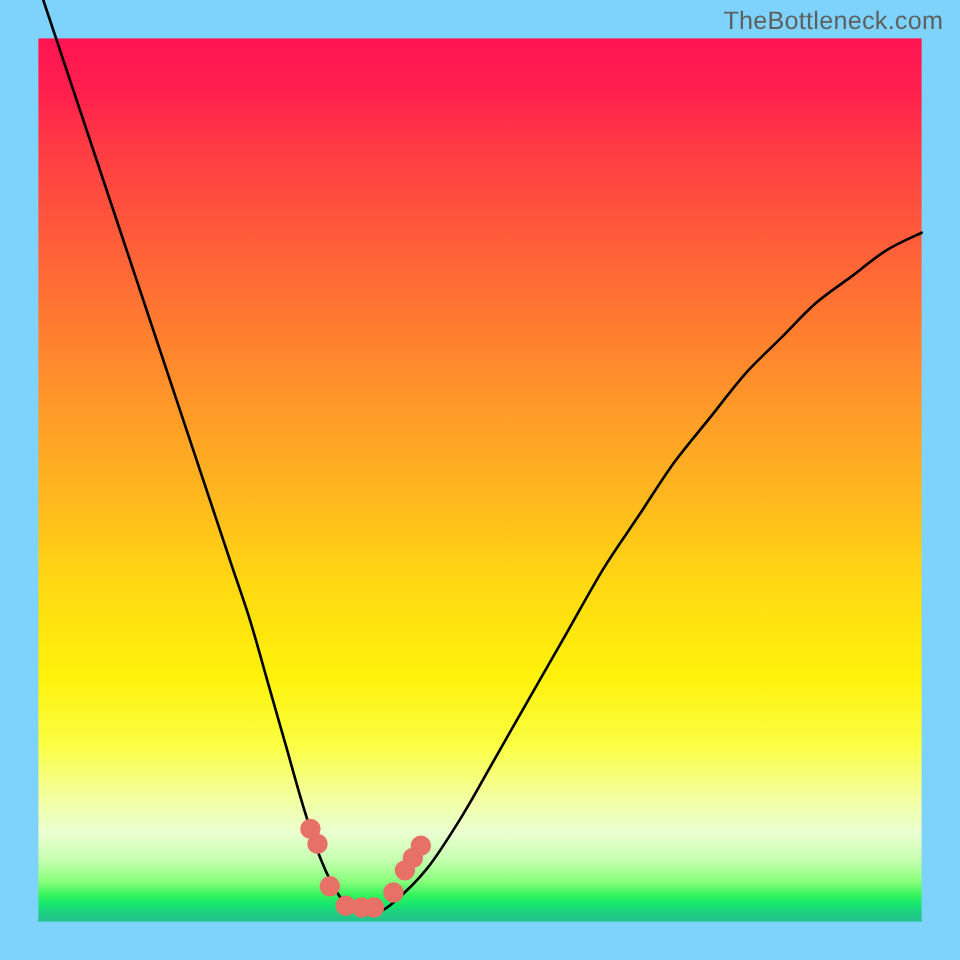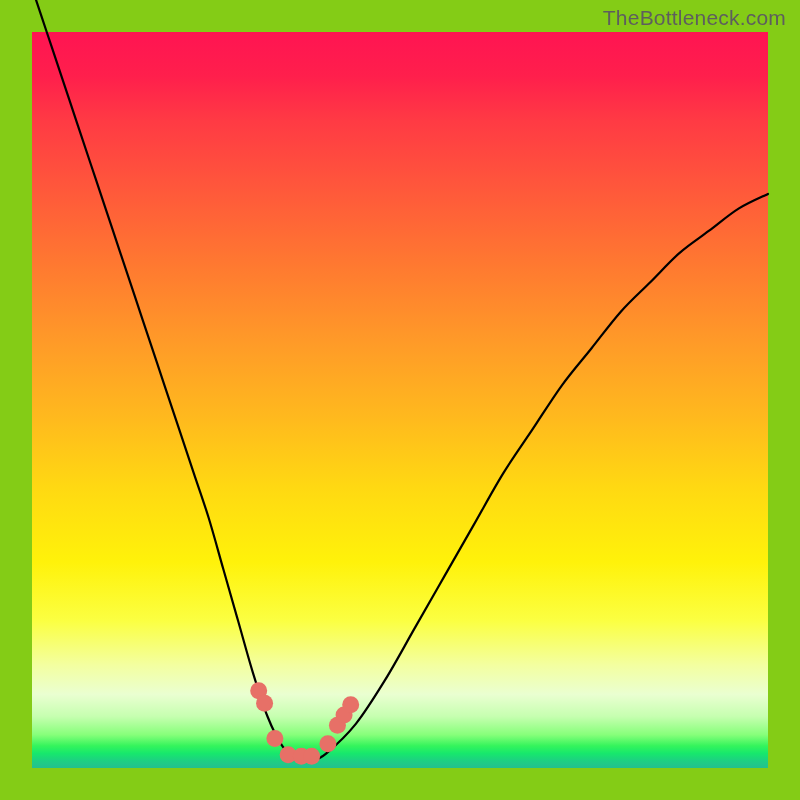--- a/index.html
+++ b/index.html
@@ -8,21 +8,21 @@
     width: 800px;
     height: 800px;
     overflow: hidden;
     background: #000;
     font-family: Arial, Helvetica, sans-serif;
   }
   .frame {
     position: relative;
     width: 800px;
     height: 800px;
-    background: #84cc16;
+    background: #7dd3fc;
   }
   .plot-area {
     position: absolute;
     left: 32px;
     top: 32px;
     width: 736px;
     height: 736px;
     background: linear-gradient(
       to bottom,
       #ff1452 0%,

